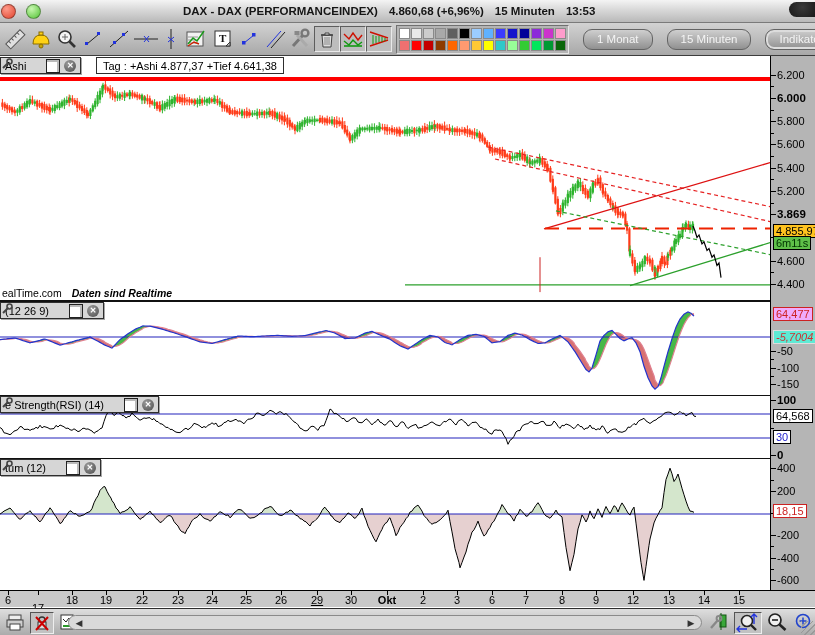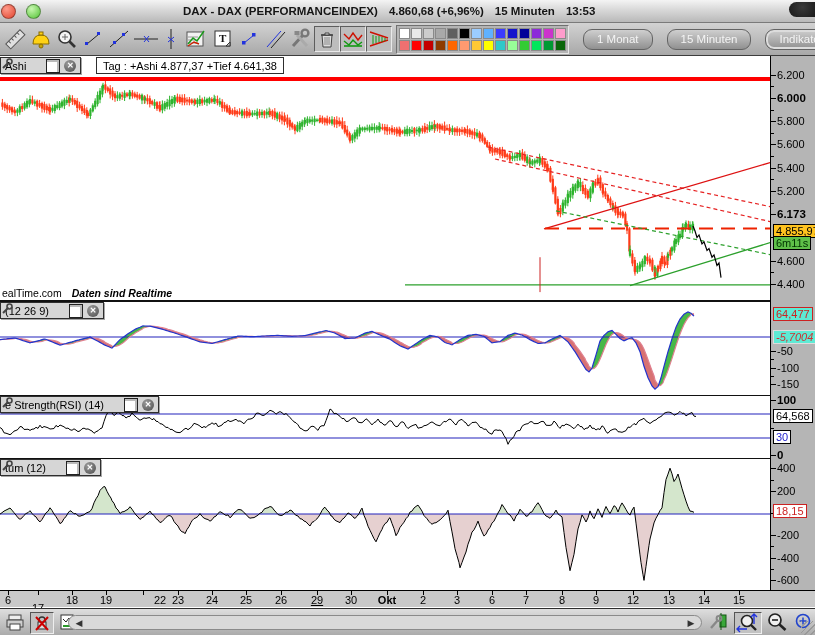--- a/index.html
+++ b/index.html
@@ -48,21 +48,21 @@
   .rt-note .it{font-style:italic;font-weight:bold;margin-left:10px;text-decoration:underline;}
   
   .gutter{position:absolute;left:770px;top:0;width:45px;height:534px;background:#b5b5b5;border-left:1px solid #000;box-sizing:border-box;}
   .g-label{position:absolute;left:6px;transform:translateY(-50%);font-size:11px;color:#000;white-space:nowrap;}
   .g-label.bold{font-weight:bold;font-size:11.5px;}
   .g-tick{position:absolute;left:0;width:5px;height:1px;background:#000;}
   .g-tick.minor{width:3px;}
   .badge{position:absolute;left:2px;transform:translateY(-50%);font-size:11px;padding:0 2px;border:1px solid #000;white-space:nowrap;z-index:3;}
   .badge.price{background:#ffc31f;color:#000;}
   .badge.time{background:#5fc049;color:#003300;}
-  .badge.macd-hi{background:#5eead4;border-color:#c22;color:#c22;}
+  .badge.macd-hi{background:#f0abfc;border-color:#c22;color:#c22;}
   .badge.macd-sig{background:#5eead4;border-color:#ddd;color:#c33;font-style:italic;}
   .badge.box-black{background:#fff;border-color:#000;color:#000;}
   .badge.box-blue{background:#fff;border-color:#000;color:#22c;}
   .badge.mom{background:#fff;border-color:#c22;color:#c22;}
   
   .xband{position:absolute;left:0;top:534px;width:815px;height:17px;background:#c9c9c9;border-top:1px solid #000;box-sizing:border-box;}
   .x-label{position:absolute;top:3px;transform:translateX(-50%);font-size:11px;color:#000;}
   .x-label.bold{font-weight:bold;}
   .x-tick{position:absolute;top:0;width:1px;height:4px;background:#000;}
   
@@ -1092,21 +1092,21 @@
         <div class="g-label bold" style="top: 41.9663px;">6.000</div>
         <div class="g-tick" style="top: 65.2163px;"></div>
         <div class="g-label" style="top: 65.2163px;">5.800</div>
         <div class="g-tick" style="top: 88.4663px;"></div>
         <div class="g-label" style="top: 88.4663px;">5.600</div>
         <div class="g-tick" style="top: 111.716px;"></div>
         <div class="g-label" style="top: 111.716px;">5.400</div>
         <div class="g-tick" style="top: 134.966px;"></div>
         <div class="g-label" style="top: 134.966px;">5.200</div>
         <div class="g-tick" style="top: 158.216px;"></div>
-        <div class="g-label bold" style="top: 158.216px;">6.173</div>
+        <div class="g-label bold" style="top: 158.216px;">3.869</div>
         <div class="badge price" style="top: 174.956px;">4.855,97</div>
         <div class="badge time" style="top: 187.279px;">6m11s</div>
         <div class="g-tick" style="top: 204.716px;"></div>
         <div class="g-label" style="top: 204.716px;">4.600</div>
         <div class="g-tick" style="top: 227.966px;"></div>
         <div class="g-label" style="top: 227.966px;">4.400</div>
         <div class="badge macd-hi" style="top: 257.973px;">64,477</div>
         <div class="badge macd-sig" style="top: 280.858px;">-5,7004</div>
         <div class="g-tick" style="top: 295.3px;"></div>
         <div class="g-label" style="top: 295.3px;">-50</div>
@@ -1150,21 +1150,21 @@
     <div class="xband" id="xband">
         <div class="x-tick" style="left: 8px;"></div>
         <div class="x-label" style="left: 8px;">6</div>
         <div class="x-tick" style="left: 38px;"></div>
         <div class="x-label" style="left: 38px; margin-top: 8px;">17</div>
         <div class="x-tick" style="left: 72px;"></div>
         <div class="x-label" style="left: 72px;">18</div>
         <div class="x-tick" style="left: 106px;"></div>
         <div class="x-label" style="left: 106px;">19</div>
         <div class="x-tick" style="left: 143px;"></div>
-        <div class="x-label" style="left: 160px;">22</div>
+        <div class="x-label" style="left: 142px;">22</div>
         <div class="x-tick" style="left: 178px;"></div>
         <div class="x-label" style="left: 178px;">23</div>
         <div class="x-tick" style="left: 212px;"></div>
         <div class="x-label" style="left: 212px;">24</div>
         <div class="x-tick" style="left: 246px;"></div>
         <div class="x-label" style="left: 246px;">25</div>
         <div class="x-tick" style="left: 281px;"></div>
         <div class="x-label" style="left: 281px;">26</div>
         <div class="x-tick" style="left: 317px;"></div>
         <div class="x-label" style="left: 317px; text-decoration: underline;">29</div>

